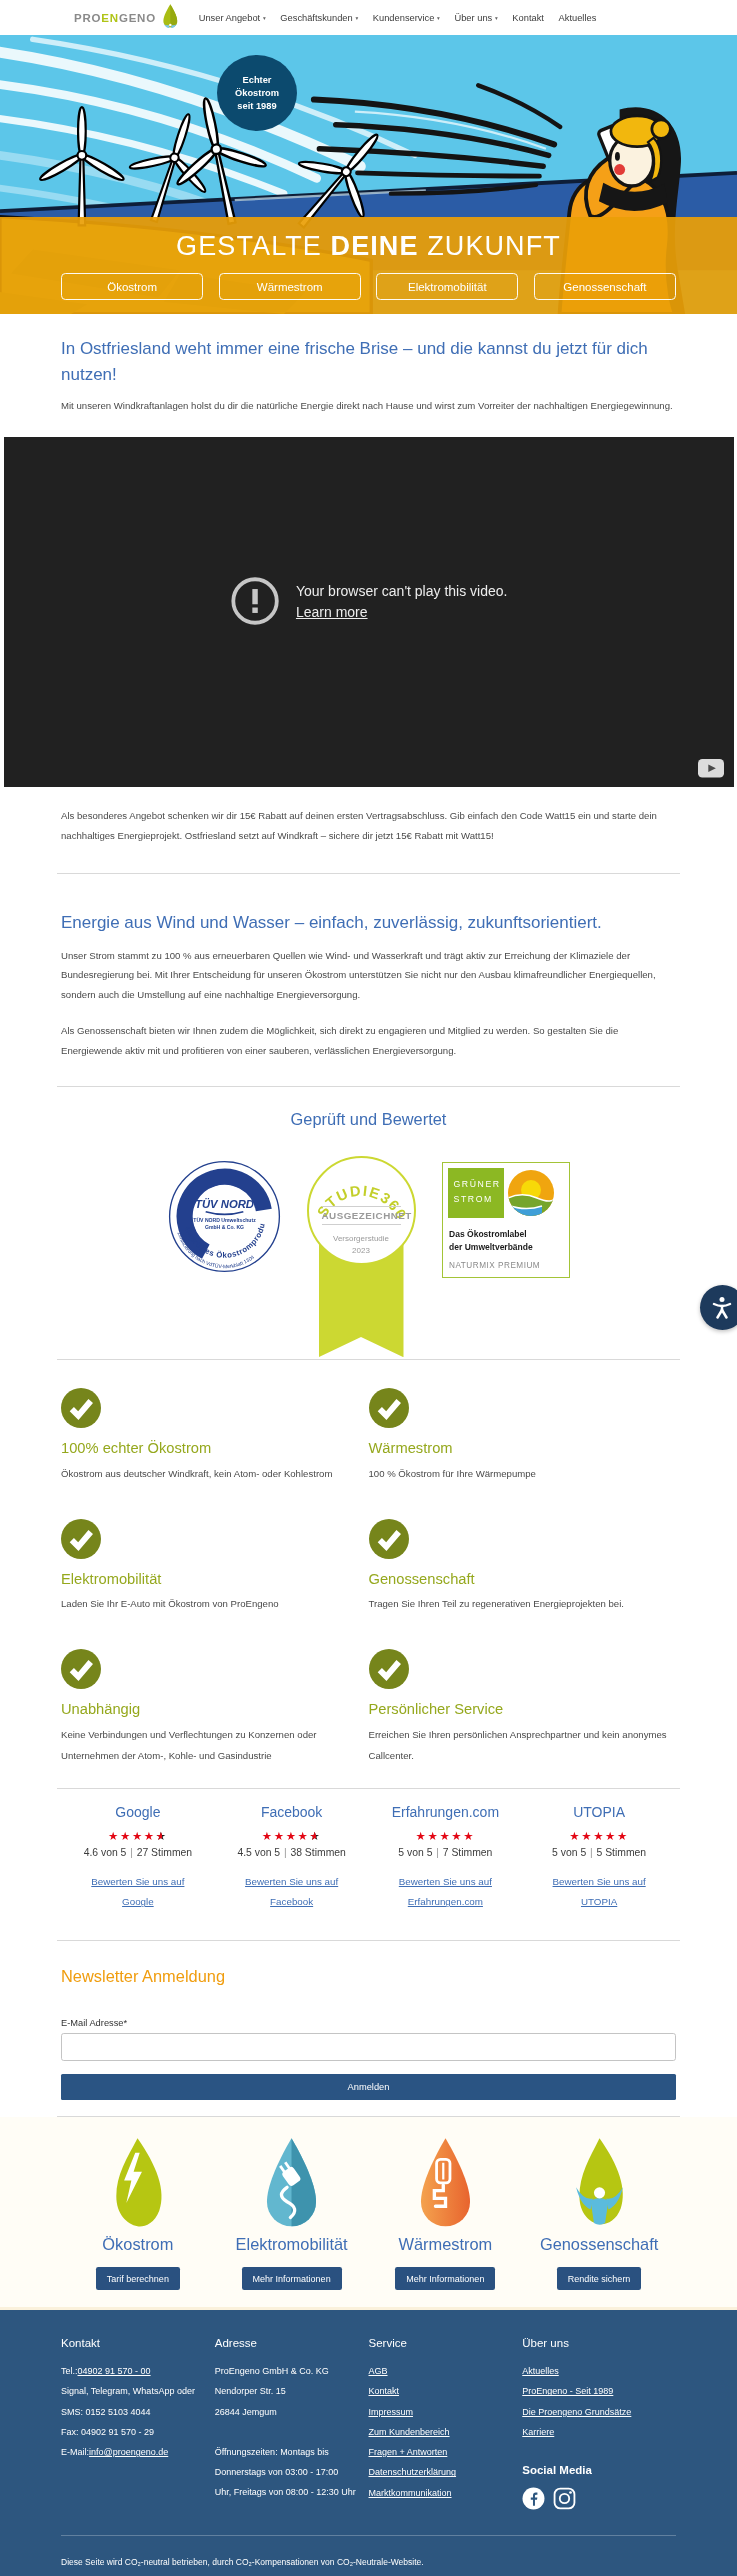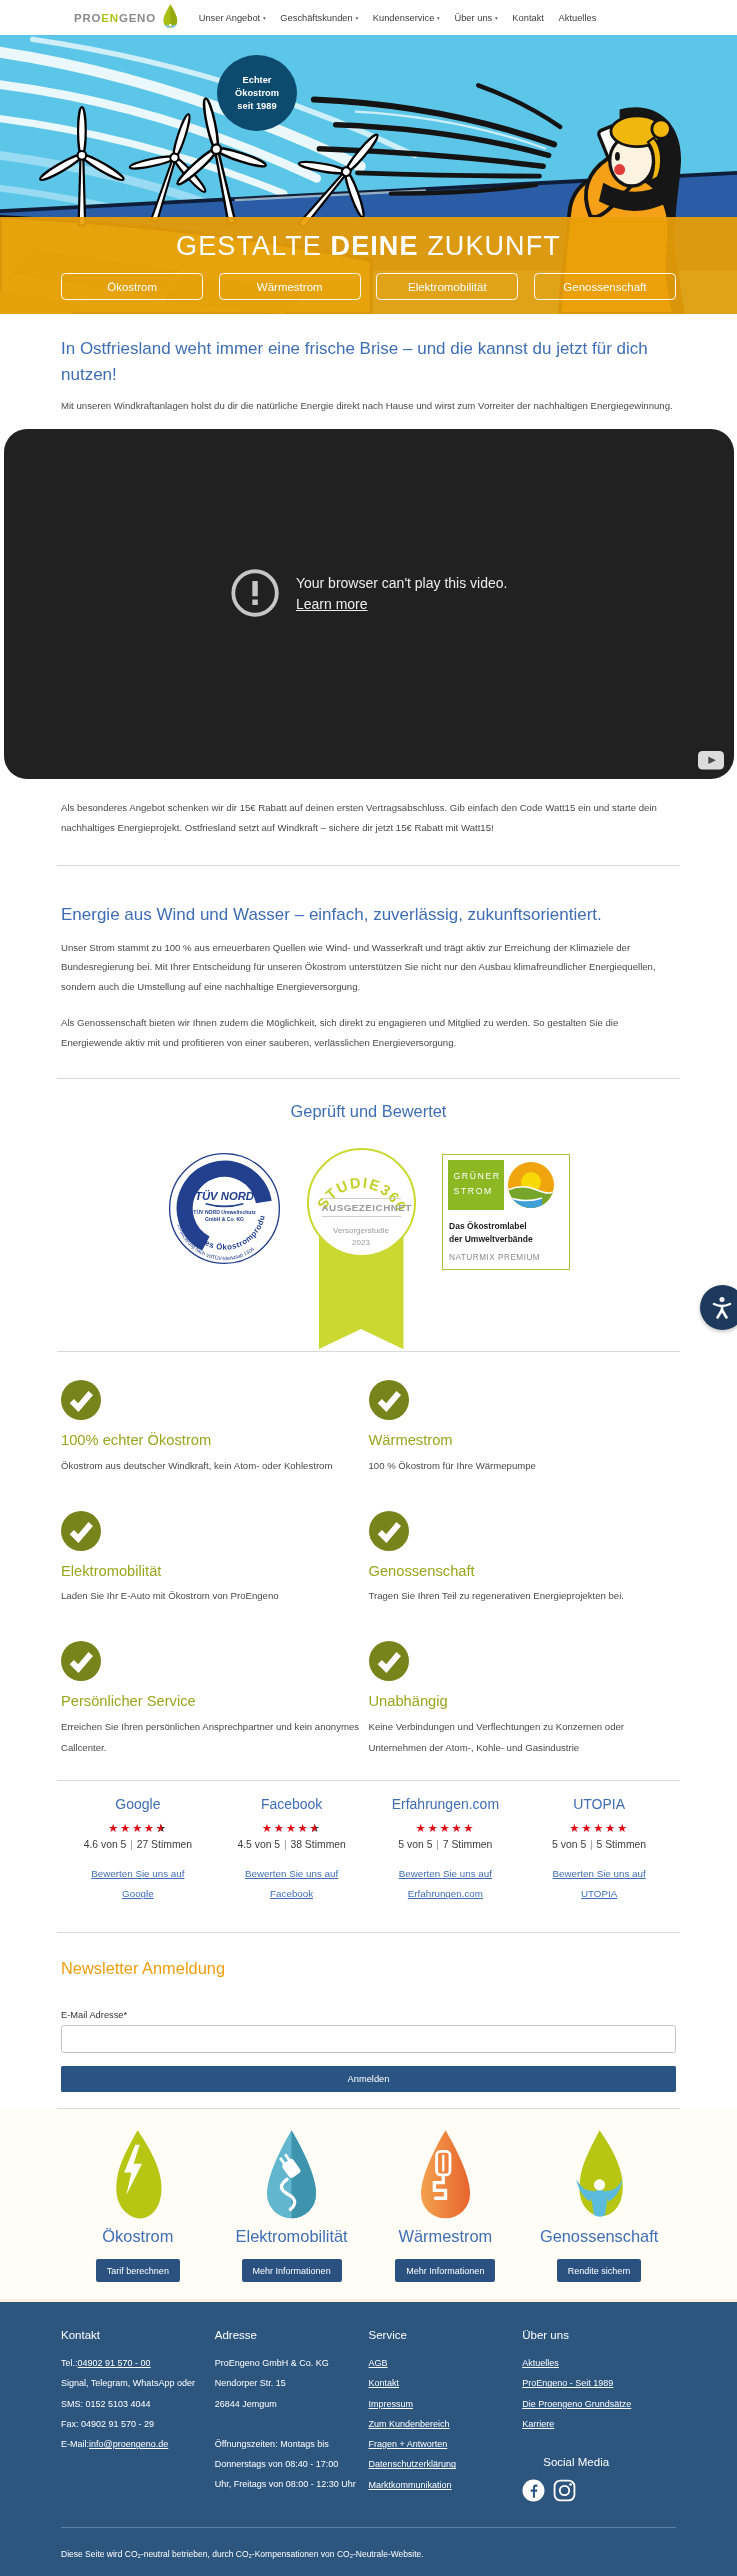--- a/index.html
+++ b/index.html
@@ -32,21 +32,21 @@
 
   
   .section-head { font-size:17px; color:#3f6eb5; font-weight:400; line-height:1.5; }
   .lead { font-size:9.6px; color:#4a4a4a; line-height:2.05; }
   .divider { border-top:0.5px solid #d9d9d9; width:623px; margin:0 auto; }
 
   .intro { padding-top:22px; }
   .intro .lead { margin-top:8.7px; }
 
   
-  .video { width:730px; height:350px; background:#212121; margin:14px auto 0; position:relative;border-radius:23px; }
+  .video { width:730px; height:350px; background:#212121; margin:22px auto 0; position:relative; }
   .video-msg { position:absolute; top:139px; left:50%; transform:translateX(-50%); display:flex; align-items:center; gap:16.4px; }
   .video-msg-text { color:#ededed; font-size:14px; line-height:1.5; }
   .video-learn { color:#ededed; text-decoration:underline; font-size:14px; cursor:pointer; }
   .yt-btn { position:absolute; right:9.8px; bottom:7.6px; cursor:pointer; }
 
   .offer { margin-top:18.6px; }
 
   .energy { margin-top:36px; }
   .energy .lead { margin-top:9.8px; }
   .energy .lead + .lead { margin-top:16.4px; }
@@ -117,21 +117,21 @@
   .cream-strip { height:3.3px; background:#faf1dc; }
 
   
   .footer { background:#2d567f; color:#fff; padding-top:27px; height:287px; }
   .footer-grid { display:grid; grid-template-columns:repeat(4,1fr); }
   .f-col-title { font-size:11.5px; font-weight:400; margin-bottom:12px; }
   .f-line { font-size:9px; line-height:2.25; }
   .f-link { color:#fff; text-decoration:underline; cursor:pointer; }
   .f-links .f-line { display:block; }
   .hours { margin-top:19.7px; }
-  .social-title { font-size:11.5px; margin-top:22px; font-weight:400;margin-left:21px; }
+  .social-title { font-size:11.5px; margin-top:22px; font-weight:700; }
   .social-row { display:flex; gap:7.6px; margin-top:11px; }
   .social-icon { cursor:pointer; }
   .footer-sep { border-top:0.5px solid rgba(255,255,255,0.25); margin-top:23px; }
   .f-note { font-size:8.5px; padding-top:21px; }
 
   
   .a11y { position:absolute; top:1285px; right:-7.6px; width:45px; height:45px; border-radius:50%;
     background:#1d3a5c; z-index:9; cursor:pointer; display:flex; align-items:center; justify-content:center;
     box-shadow:0 1.6px 4.4px rgba(0,0,0,0.25); }
 </style>
@@ -432,33 +432,33 @@
         <div class="f-text">Tragen Sie Ihren Teil zu regenerativen Energieprojekten bei.</div>
       </div>
 
       <div class="feature">
         <span>
           <svg width="40" height="40" viewBox="0 0 74 74">
               <circle cx="37" cy="37" r="37" fill="#76851b"></circle>
               <polyline points="20,39 32,51 55,24" fill="none" stroke="#fff" stroke-width="11"></polyline>
             </svg>
         </span>
-        <div class="f-title">Persönlicher Service</div>
-        <div class="f-text">Erreichen Sie Ihren persönlichen Ansprechpartner und kein anonymes Callcenter.</div>
+        <div class="f-title">Unabhängig</div>
+        <div class="f-text">Keine Verbindungen und Verflechtungen zu Konzernen oder Unternehmen der Atom-, Kohle- und Gasindustrie</div>
       </div>
 
       <div class="feature">
         <span>
           <svg width="40" height="40" viewBox="0 0 74 74">
               <circle cx="37" cy="37" r="37" fill="#76851b"></circle>
               <polyline points="20,39 32,51 55,24" fill="none" stroke="#fff" stroke-width="11"></polyline>
             </svg>
         </span>
-        <div class="f-title">Unabhängig</div>
-        <div class="f-text">Keine Verbindungen und Verflechtungen zu Konzernen oder Unternehmen der Atom-, Kohle- und Gasindustrie</div>
+        <div class="f-title">Persönlicher Service</div>
+        <div class="f-text">Erreichen Sie Ihren persönlichen Ansprechpartner und kein anonymes Callcenter.</div>
       </div>
 
     </div>
   </div>
 
   <div class="divider"></div>
 
   <div class="ratings container">
     <div class="ratings-grid">
 
@@ -592,21 +592,21 @@
           <div class="f-line"><span>E-Mail:</span><a class="f-link">info@proengeno.de</a></div>
         </div>
 
         <div>
           <div class="f-col-title">Adresse</div>
           <div class="f-line">ProEngeno GmbH &amp; Co. KG</div>
           <div class="f-line">Nendorper Str. 15</div>
           <div class="f-line">26844 Jemgum</div>
           <div class="hours">
             <div class="f-line">Öffnungszeiten: Montags bis</div>
-            <div class="f-line">Donnerstags von 08:40 - 17:00</div>
+            <div class="f-line">Donnerstags von 03:00 - 17:00</div>
             <div class="f-line">Uhr, Freitags von 08:00 - 12:30 Uhr</div>
           </div>
         </div>
 
         <div class="f-links">
           <div class="f-col-title">Service</div>
           <a class="f-line f-link">AGB</a>
           <a class="f-line f-link">Kontakt</a>
           <a class="f-line f-link">Impressum</a>
           <a class="f-line f-link">Zum Kundenbereich</a>

